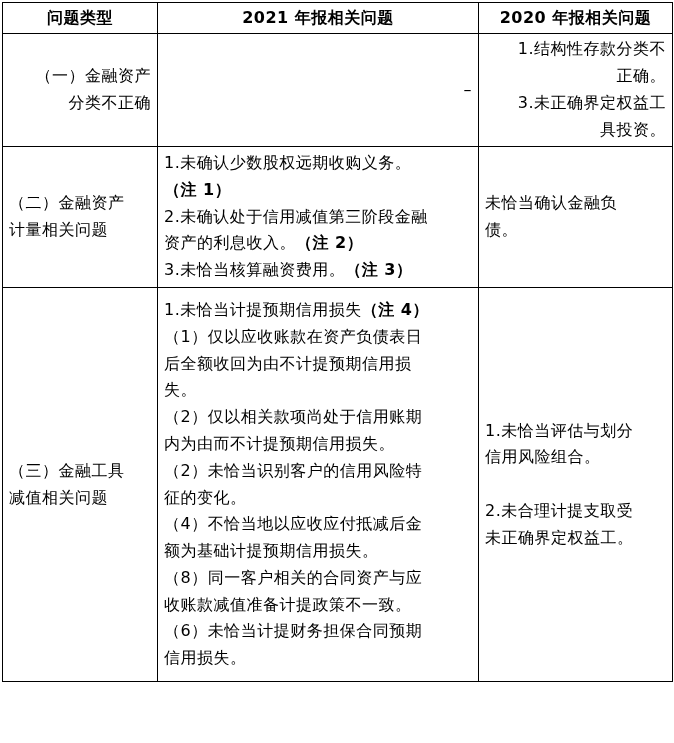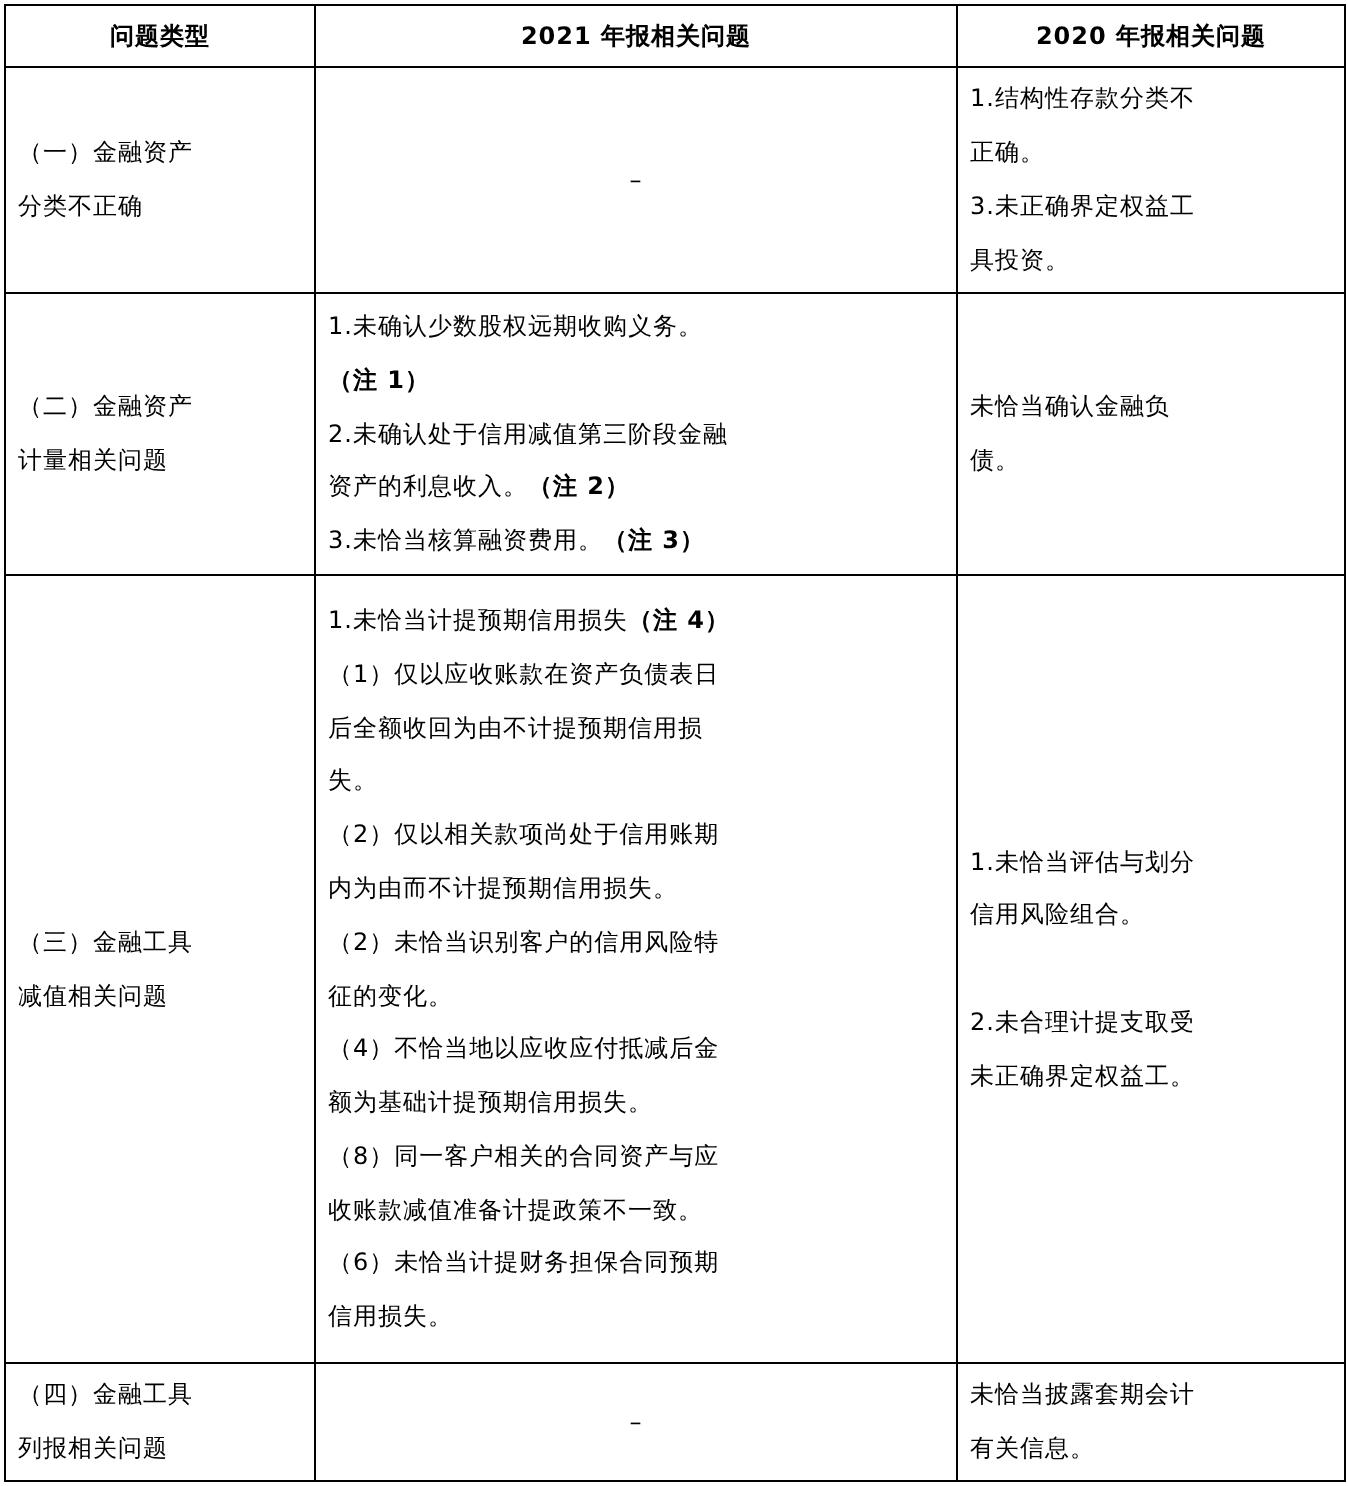--- a/index.html
+++ b/index.html
@@ -1,29 +1,29 @@
 <!DOCTYPE html>
 <html><head>
 <meta charset="utf-8">
 <style>
   html, body { margin: 0; padding: 0; background: #ffffff; }
   body { width: 674px; height: 743px; position: relative; overflow: hidden;
          font-family: "DejaVu Sans", "Liberation Sans", sans-serif; color: #000; }
   table.grid { position: absolute; left: 2px; top: 2px; border-collapse: collapse;
                table-layout: fixed; width: 670px; }
   table.grid td, table.grid th { border: 1.5px solid #000; padding: 0 6px; vertical-align: middle;
-               font-size: 12px; line-height: 26.8px; letter-spacing: 0.5px; }
+               font-size: 16px; line-height: 26.8px; letter-spacing: 0.5px; }
   th { font-weight: bold; text-align: center; height: 30px; font-size: 16px; }
   col.c1 { width: 155px; } col.c2 { width: 321px; } col.c3 { width: 194px; }
-  .cat { text-align: left; padding-left: 6px; }
+  .cat { text-align: left; padding-left: 6px; font-family: Liberation Serif, serif; }
   .dash { text-align: center; }
   .line { display: block; }
   .note { font-weight: bold; text-align: center; }
   .gap { display: block; height: 26.8px; }
-  .r1 td { height: 112px; }
+  .r1 td { height: 112px; text-align: right; }
   .r2 td { height: 140px; }
   .r3 td { height: 393px; }
   .r4 td { height: 58px; }
 </style>
 </head>
 <body>
 
 <table class="grid">
   <colgroup>
       <col class="c1">
@@ -96,27 +96,14 @@
       </td>
       <td>
         <span class="line">1.未恰当评估与划分</span>
         <span class="line">信用风险组合。</span>
         <span class="gap"></span>
         <span class="line">2.未合理计提支取受</span>
         <span class="line">未正确界定权益工。</span>
       </td>
     </tr>
 
-    <tr class="r4">
-      <td class="cat">
-        <span class="line">（四）金融工具</span>
-        <span class="line">列报相关问题</span>
-      </td>
-      <td class="dash">
-        <span>–</span>
-      </td>
-      <td>
-        <span class="line">未恰当披露套期会计</span>
-        <span class="line">有关信息。</span>
-      </td>
-    </tr>
   </tbody>
 </table>
 
 </body></html>

